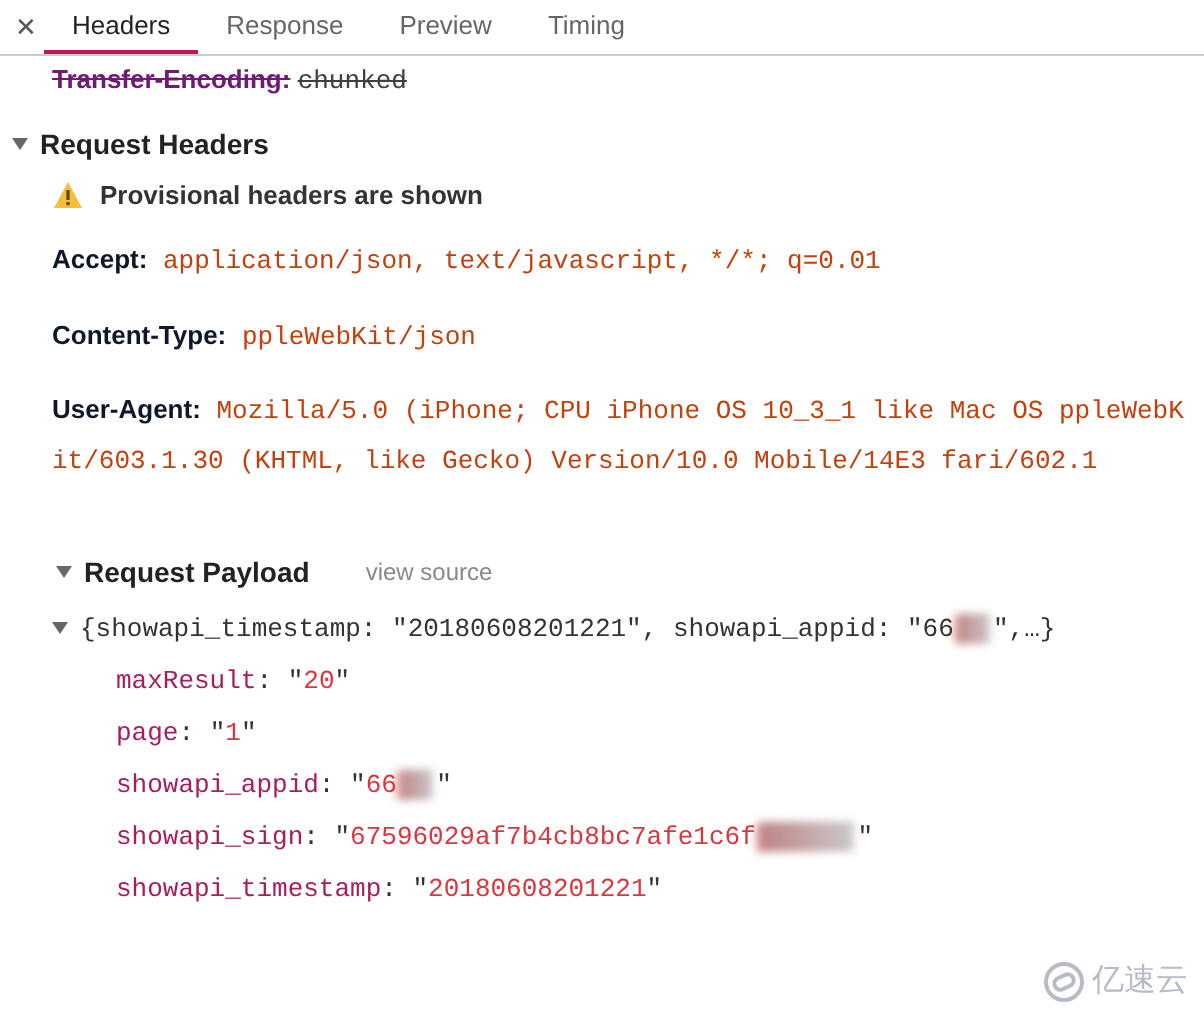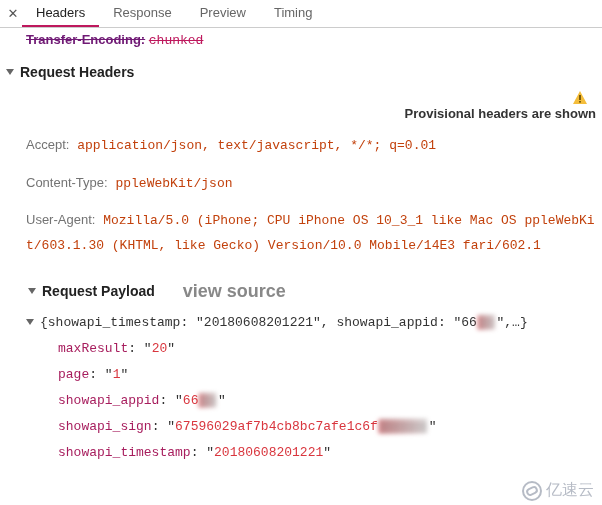--- a/index.html
+++ b/index.html
@@ -54,54 +54,53 @@
   }
   .tri {
     display: inline-block;
     width: 0; height: 0;
     border-left: 4px solid transparent;
     border-right: 4px solid transparent;
     border-top: 6px solid #666;
     margin-right: 6px;
   }
   .view-source {
-    font-weight: 700;
+    font-weight: 400;
     color: #888;
     margin-left: 28px;
-    font-size: 18px;
+    font-size: 12px;
     cursor: pointer;
   }
   .cutoff {
     padding: 2px 6px 2px 26px;
     color: #333;
   }
   .cutoff .hk { font-weight: 700; text-decoration: line-through; color: #701a75; }
-  .cutoff .hv { text-decoration: line-through; color: #be185d; }
+  .cutoff .hv { text-decoration: line-through; color: #404040; }
   .warn-row {
     display: flex;
-    align-items: flex-end;
+    align-items: flex-start;
     padding: 6px 6px 6px 26px;
     font-weight: 700;
-    flex-direction: column;
   }
   .warn-icon {
     display: inline-flex;
     margin-right: 8px;
   }
   .hdr-row {
     padding: 6px 6px 6px 26px;
     font-family: Menlo, Consolas, "Courier New", monospace;
     font-size: 13px;
     line-height: 1.9;
     word-break: break-all;
   }
   .hk {
     font-family: -apple-system, BlinkMacSystemFont, "Segoe UI", Helvetica, Arial, sans-serif;
-    font-weight: 400;
-    color: #737373;
+    font-weight: 700;
+    color: #0f172a;
   }
   .hv {
     font-family: Menlo, Consolas, "Courier New", monospace;
     color: #c2410c;
   }
   .payload {
     padding: 4px 6px 4px 20px;
     font-family: Menlo, Consolas, "Courier New", monospace;
     font-size: 13px;
     line-height: 2.0;
@@ -200,21 +199,21 @@
   </div>
   <div class="hdr-row">
     <span class="hk">Content-Type:</span>
     <span class="hv">ppleWebKit/json</span>
   </div>
   <div class="hdr-row">
     <span class="hk">User-Agent:</span>
     <span class="hv">Mozilla/5.0 (iPhone; CPU iPhone OS 10_3_1 like Mac OS ppleWebKit/603.1.30 (KHTML, like Gecko) Version/10.0 Mobile/14E3 fari/602.1</span>
   </div>
 
-  <div class="section-header" style="margin-top:12px;padding-left:28px;">
+  <div class="section-header" style="margin-top:24px;padding-left:28px;">
     <span class="tri"></span>
     <span>Request Payload</span>
     <span class="view-source">view source</span>
   </div>
 
   <div class="payload">
     <div class="pl-summary">
       <span class="pl-tri"></span><span>{showapi_timestamp: </span><span>"20180608201221"</span><span>, showapi_appid: </span><span>"66</span><span class="blur">▒▒</span><span>",…}</span>
     </div>
     <div class="pl-row">

